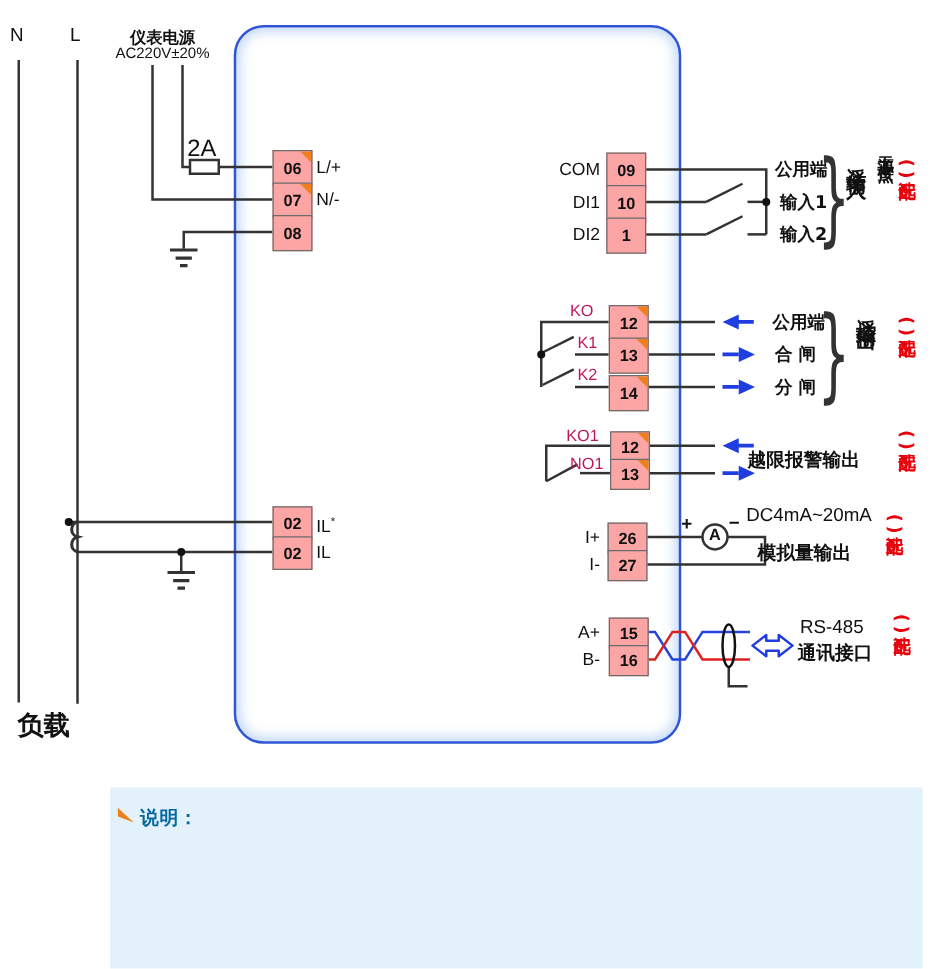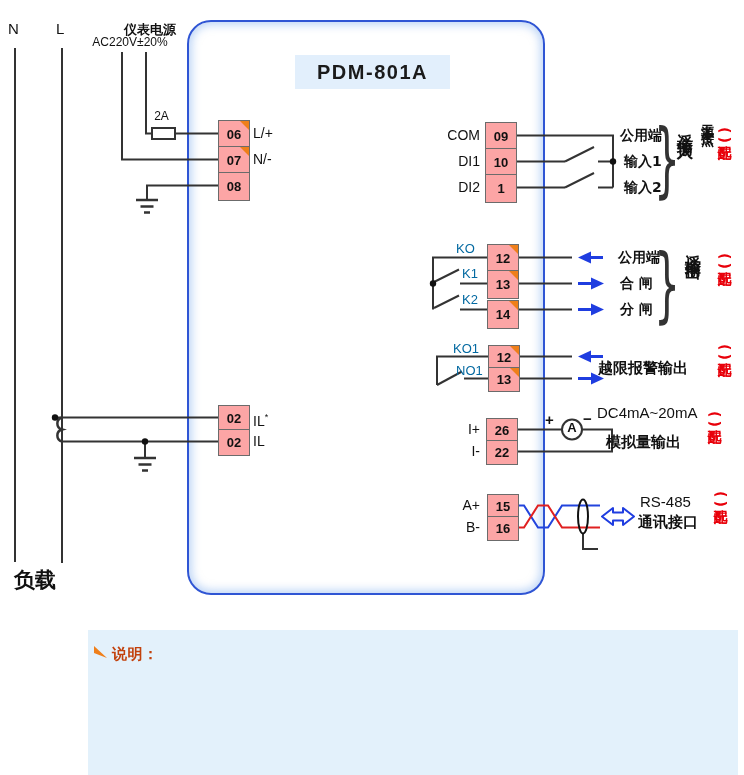--- a/index.html
+++ b/index.html
@@ -13,47 +13,46 @@
   .title{position:absolute;left:295px;top:55px;width:155px;height:34px;z-index:3;
          background:#e2effc;text-align:center;line-height:34px;
          font-size:20px;font-weight:600;letter-spacing:1.5px;color:#1a1a1a;}
   .tbox{position:absolute;width:30px;background:#fca5a5;border:1px solid #6b6b6b;z-index:4;
         display:flex;align-items:center;justify-content:center;
         font-size:13px;font-weight:bold;color:#111;}
   .h27{height:27px;} .h25{height:25px;} .h23{height:23px;}
   .tri{position:absolute;top:0;right:0;width:9px;height:9px;background:#ef7f1a;
        clip-path:polygon(0 0,100% 0,100% 100%);}
   .lbl{position:absolute;font-size:14px;color:#111;white-space:nowrap;z-index:3;}
-  .sw{position:absolute;font-size:13px;color:#0369a1;white-space:nowrap;z-index:3;}
+  .sw{position:absolute;font-size:13px;color:#be185d;white-space:nowrap;z-index:3;}
   .rlbl{text-align:right;width:50px;}
   .cn{font-weight:700;font-family:"DejaVu Sans","Liberation Sans",sans-serif;}
   .vlbl{position:absolute;writing-mode:vertical-rl;font-weight:700;color:#111;z-index:3;
         font-family:"DejaVu Sans",sans-serif;white-space:nowrap;}
   .opt{position:absolute;writing-mode:vertical-rl;color:#e8000a;font-weight:700;
        font-size:14px;letter-spacing:1px;z-index:3;
        font-family:"DejaVu Sans",sans-serif;white-space:nowrap;}
   .brace{position:absolute;z-index:3;font-size:82px;line-height:78px;font-weight:400;
          color:#333;transform:scale(0.5,1.0);transform-origin:left top;
          font-family:"DejaVu Sans",sans-serif;}
   .note{position:absolute;left:88px;top:630px;width:650px;height:145px;
         background:#e3f1fb;z-index:1;}
-  .ntext{position:absolute;font-size:15px;font-weight:700;color:#c2410c;
+  .ntext{position:absolute;font-size:15px;font-weight:700;color:#0369a1;
          letter-spacing:.5px;white-space:nowrap;z-index:3;
          font-family:"DejaVu Sans",sans-serif;}
   .nmark{position:absolute;left:94px;top:646px;width:13px;height:12px;background:#ef7f1a;
          clip-path:polygon(0 0,100% 100%,0 58%);z-index:3;}
   sup{font-size:9px;}
 </style>
 </head>
 <body>
 
 <div id="stage">
 
   <div class="device"></div>
-  <div class="title">PDM-801A</div>
 
   <div class="note"></div>
 
   <svg id="wiresvg" width="744" height="775" viewBox="0 0 744 775">
     <g stroke="#333333" stroke-width="2" fill="none">
       <path d="M15,48 V562"></path>
       <path d="M62,48 V563"></path>
       <path d="M122,52 V159.5 H218"></path>
       <path d="M146,52 V133.5 H152"></path>
       <path d="M175,133.5 H218"></path>
@@ -125,23 +124,23 @@
       <path stroke="#e02020" d="M517,527.5 L524,527.5 L538,505.5 L548,505.5 L562,527.5 L600,527.5"></path>
       <ellipse cx="583" cy="516.5" rx="5" ry="17" stroke="#111111" fill="none"></ellipse>
     </g>
     <polygon points="602,516.5 613,508 613,512.5 623,512.5 623,508 634,516.5 623,525 623,520.5 613,520.5 613,525" fill="#ffffff" stroke="#1f3de0" stroke-width="2" stroke-linejoin="round"></polygon>
   </svg>
 
   <div class="lbl" style="left:8px;top:20px;font-size:15px">N</div>
   <div class="lbl" style="left:56px;top:20px;font-size:15px">L</div>
   <div class="lbl cn" style="left:14px;top:566px;font-size:21px">负载</div>
 
-  <div class="abs cn" style="left:84px;top:21px;width:92px;text-align:right;font-size:13px;z-index:3">仪表电源</div>
+  <div class="abs cn" style="left:84px;top:21px;width:92px;text-align:center;font-size:13px;z-index:3">仪表电源</div>
   <div class="abs" style="left:80px;top:35px;width:100px;text-align:center;font-size:12px;z-index:3">AC220V±20%</div>
-  <div class="abs" style="left:148px;top:109px;width:27px;text-align:center;font-size:12px;z-index:3">2A</div>
+  <div class="abs" style="left:148px;top:109px;width:27px;text-align:center;font-size:19px;z-index:3">2A</div>
 
   <div class="tbox h27" style="left:218px;top:120px">
     <span class="tri"></span>
     <span>06</span>
   </div>
   <div class="tbox h27" style="left:218px;top:146px">
     <span class="tri"></span>
     <span>07</span>
   </div>
   <div class="tbox h27" style="left:218px;top:172px">
@@ -204,21 +203,21 @@
   </div>
   <div class="lbl cn" style="left:598px;top:359px;font-size:15px">越限报警输出</div>
   <div class="opt" style="left:716px;top:344px">(选配)</div>
 
   <div class="lbl rlbl" style="left:446px;top:418px;line-height:23px;width:34px">I+</div>
   <div class="lbl rlbl" style="left:446px;top:440px;line-height:23px;width:34px">I-</div>
   <div class="tbox h23" style="left:486px;top:418px">
     <span>26</span>
   </div>
   <div class="tbox h23" style="left:486px;top:440px">
-    <span>22</span>
+    <span>27</span>
   </div>
   <div class="lbl" style="left:545px;top:411px;font-size:15px;font-weight:bold">+</div>
   <div class="lbl" style="left:583px;top:410px;font-size:15px;font-weight:bold">−</div>
   <div class="abs" style="left:562px;top:420px;width:20px;text-align:center;font-size:13px;font-weight:bold;z-index:3">A</div>
   <div class="lbl" style="left:597px;top:404px;font-size:15px">DC4mA~20mA</div>
   <div class="lbl cn" style="left:606px;top:433px;font-size:15px">模拟量输出</div>
   <div class="opt" style="left:706px;top:411px">(选配)</div>
 
   <div class="lbl rlbl" style="left:446px;top:494px;line-height:23px;width:34px">A+</div>
   <div class="lbl rlbl" style="left:446px;top:516px;line-height:23px;width:34px">B-</div>

